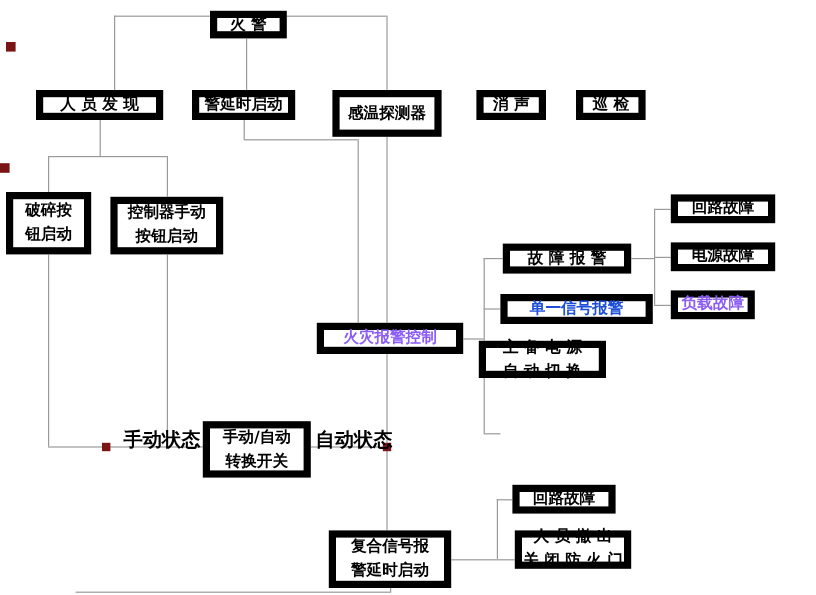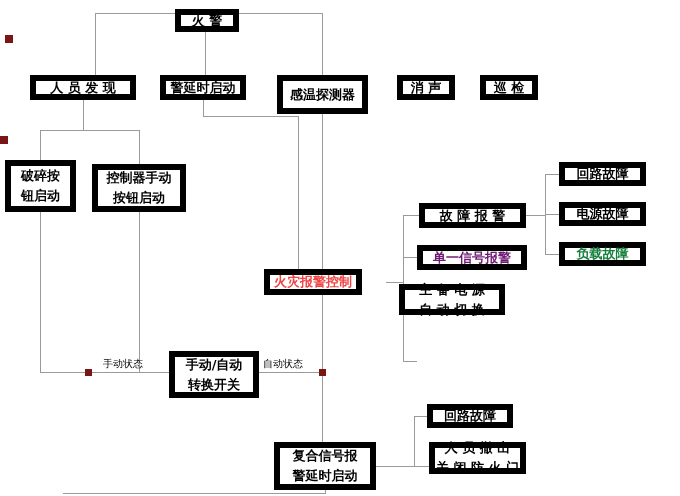--- a/index.html
+++ b/index.html
@@ -18,21 +18,21 @@
     border:6px solid #c2410c;
     background:#ffffff;
     display:flex;flex-direction:column;
     align-items:center;justify-content:center;
     font-size:13px;font-weight:bold;color:#000000;
     line-height:20px;text-align:center;white-space:nowrap;
   }
   .node{position:absolute;}
   .flabel{
     position:absolute;
-    font-size:10px;font-weight:normal;color:#000000;
+    font-size:16px;font-weight:bold;color:#000000;
     white-space:nowrap;
   }
 </style>
 </head>
 <body>
 
 <div id="canvas" style="background: rgb(255, 255, 255);">
     <div class="line" style="left: 95px; top: 13px; width: 80px; height: 1px; background: rgb(154, 154, 154);"></div>
     <div class="line" style="left: 95px; top: 13px; width: 1px; height: 62px; background: rgb(154, 154, 154);"></div>
     <div class="line" style="left: 239px; top: 13px; width: 83px; height: 1px; background: rgb(154, 154, 154);"></div>
@@ -87,36 +87,36 @@
       <div>巡 检</div>
     </div>
     <div class="box" style="left: 5px; top: 160px; width: 71px; height: 52px; border-color: rgb(0, 0, 0); color: rgb(0, 0, 0);">
       <div>破碎按</div>
       <div>钮启动</div>
     </div>
     <div class="box" style="left: 92px; top: 164px; width: 94px; height: 48px; border-color: rgb(0, 0, 0); color: rgb(0, 0, 0);">
       <div>控制器手动</div>
       <div>按钮启动</div>
     </div>
-    <div class="box" style="left: 264px; top: 269px; width: 98px; height: 26px; border-color: rgb(0, 0, 0); color: #ef4444;">
+    <div class="box" style="left: 264px; top: 269px; width: 122px; height: 26px; border-color: rgb(0, 0, 0); color: #8b5cf6;">
       <div>火灾报警控制</div>
     </div>
     <div class="box" style="left: 419px; top: 203px; width: 107px; height: 25px; border-color: rgb(0, 0, 0); color: rgb(0, 0, 0);">
       <div>故 障 报 警</div>
     </div>
     <div class="box" style="left: 559px; top: 162px; width: 87px; height: 24px; border-color: rgb(0, 0, 0); color: rgb(0, 0, 0);">
       <div>回路故障</div>
     </div>
     <div class="box" style="left: 559px; top: 202px; width: 87px; height: 24px; border-color: rgb(0, 0, 0); color: rgb(0, 0, 0);">
       <div>电源故障</div>
     </div>
-    <div class="box" style="left: 559px; top: 242px; width: 87px; height: 24px; border-color: rgb(0, 0, 0); color: #15803d;">
+    <div class="box" style="left: 559px; top: 242px; width: 70px; height: 24px; border-color: rgb(0, 0, 0); color: #8b5cf6;">
       <div>负载故障</div>
     </div>
-    <div class="box" style="left: 417px; top: 245px; width: 110px; height: 25px; border-color: rgb(0, 0, 0); color: #701a75;">
+    <div class="box" style="left: 417px; top: 245px; width: 127px; height: 25px; border-color: rgb(0, 0, 0); color: #1d4ed8;">
       <div>单一信号报警</div>
     </div>
     <div class="box" style="left: 399px; top: 284px; width: 106px; height: 31px; border-color: rgb(0, 0, 0); color: rgb(0, 0, 0);">
       <div>主 备 电 源</div>
       <div>自 动 切 换</div>
     </div>
     <div class="box" style="left: 169px; top: 351px; width: 90px; height: 47px; border-color: rgb(0, 0, 0); color: rgb(0, 0, 0);">
       <div>手动/自动</div>
       <div>转换开关</div>
     </div>

